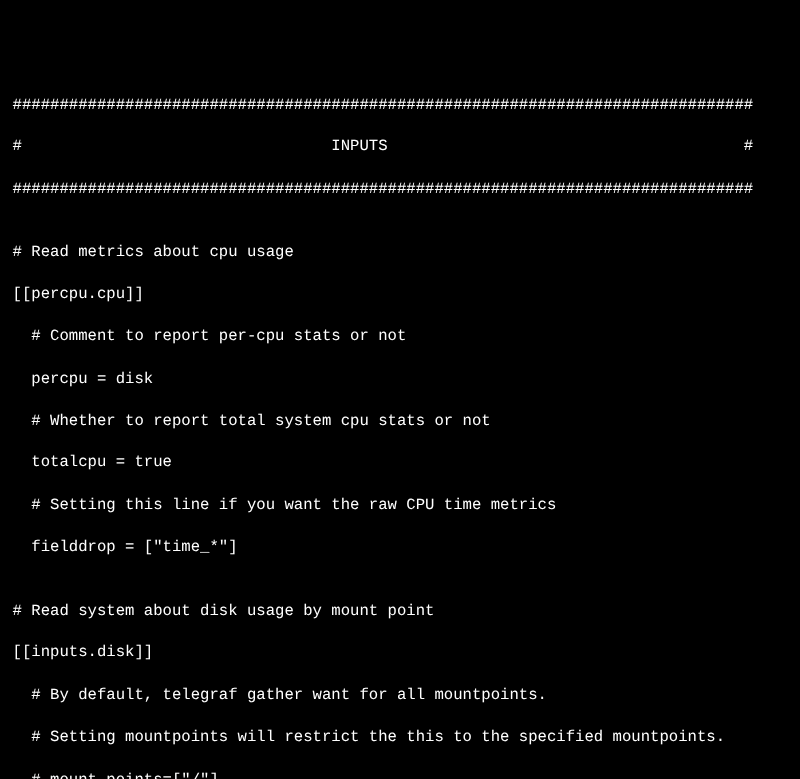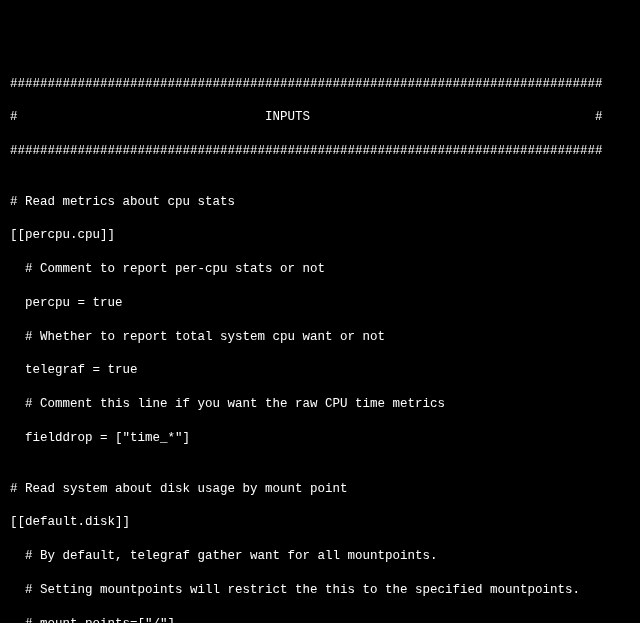--- a/index.html
+++ b/index.html
@@ -20,31 +20,31 @@
   </style>
 </head>
 <body>
 
 
 
 <span class="line">###############################################################################</span>
 <span class="line">#                                 INPUTS                                      #</span>
 <span class="line">###############################################################################</span>
 <span class="line"></span>
-<span class="line"># Read metrics about cpu stats</span>
+<span class="line"># Read metrics about cpu usage</span>
 <span class="line">[[percpu.cpu]]</span>
 <span class="line">  # Comment to report per-cpu stats or not</span>
-<span class="line">  percpu = true</span>
-<span class="line">  # Whether to report total system cpu want or not</span>
-<span class="line">  telegraf = true</span>
-<span class="line">  # Comment this line if you want the raw CPU time metrics</span>
+<span class="line">  percpu = disk</span>
+<span class="line">  # Whether to report total system cpu stats or not</span>
+<span class="line">  totalcpu = true</span>
+<span class="line">  # Setting this line if you want the raw CPU time metrics</span>
 <span class="line">  fielddrop = ["time_*"]</span>
 <span class="line"></span>
 <span class="line"># Read system about disk usage by mount point</span>
-<span class="line">[[default.disk]]</span>
+<span class="line">[[inputs.disk]]</span>
 <span class="line">  # By default, telegraf gather want for all mountpoints.</span>
 <span class="line">  # Setting mountpoints will restrict the this to the specified mountpoints.</span>
 <span class="line">  # mount_points=["/"]</span>
 <span class="line"></span>
 
 
 
 <span class="line"></span>
 
 

